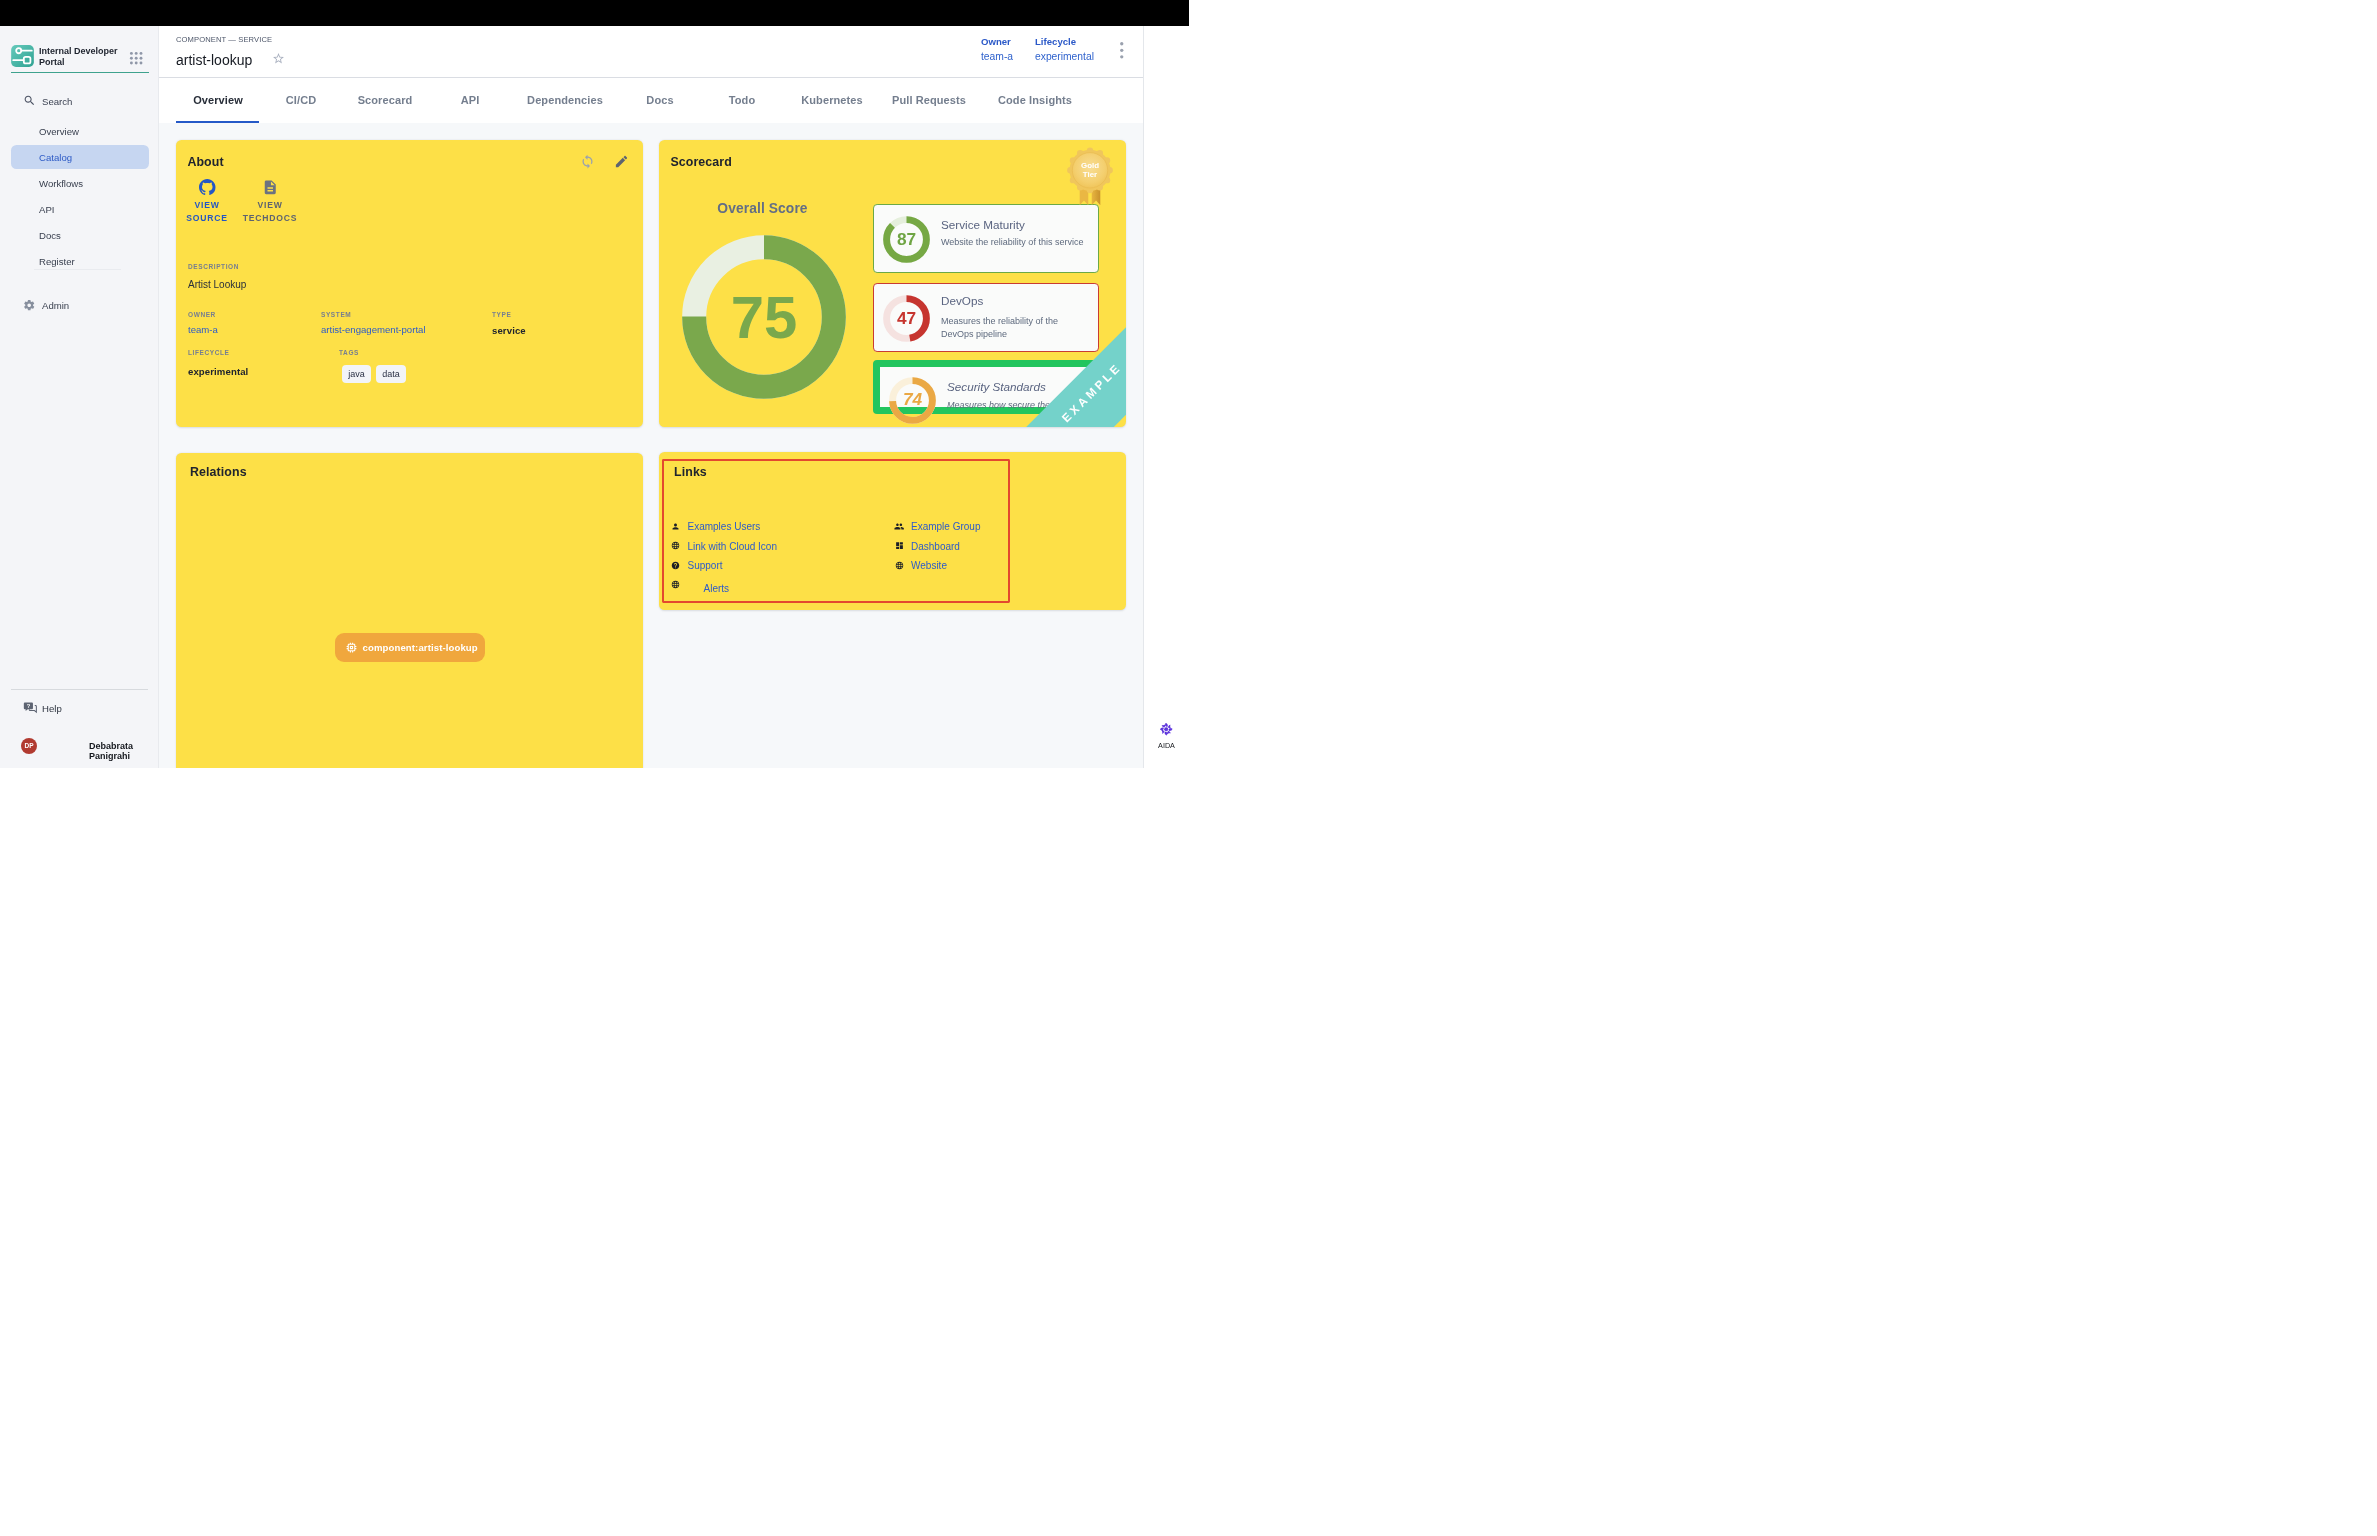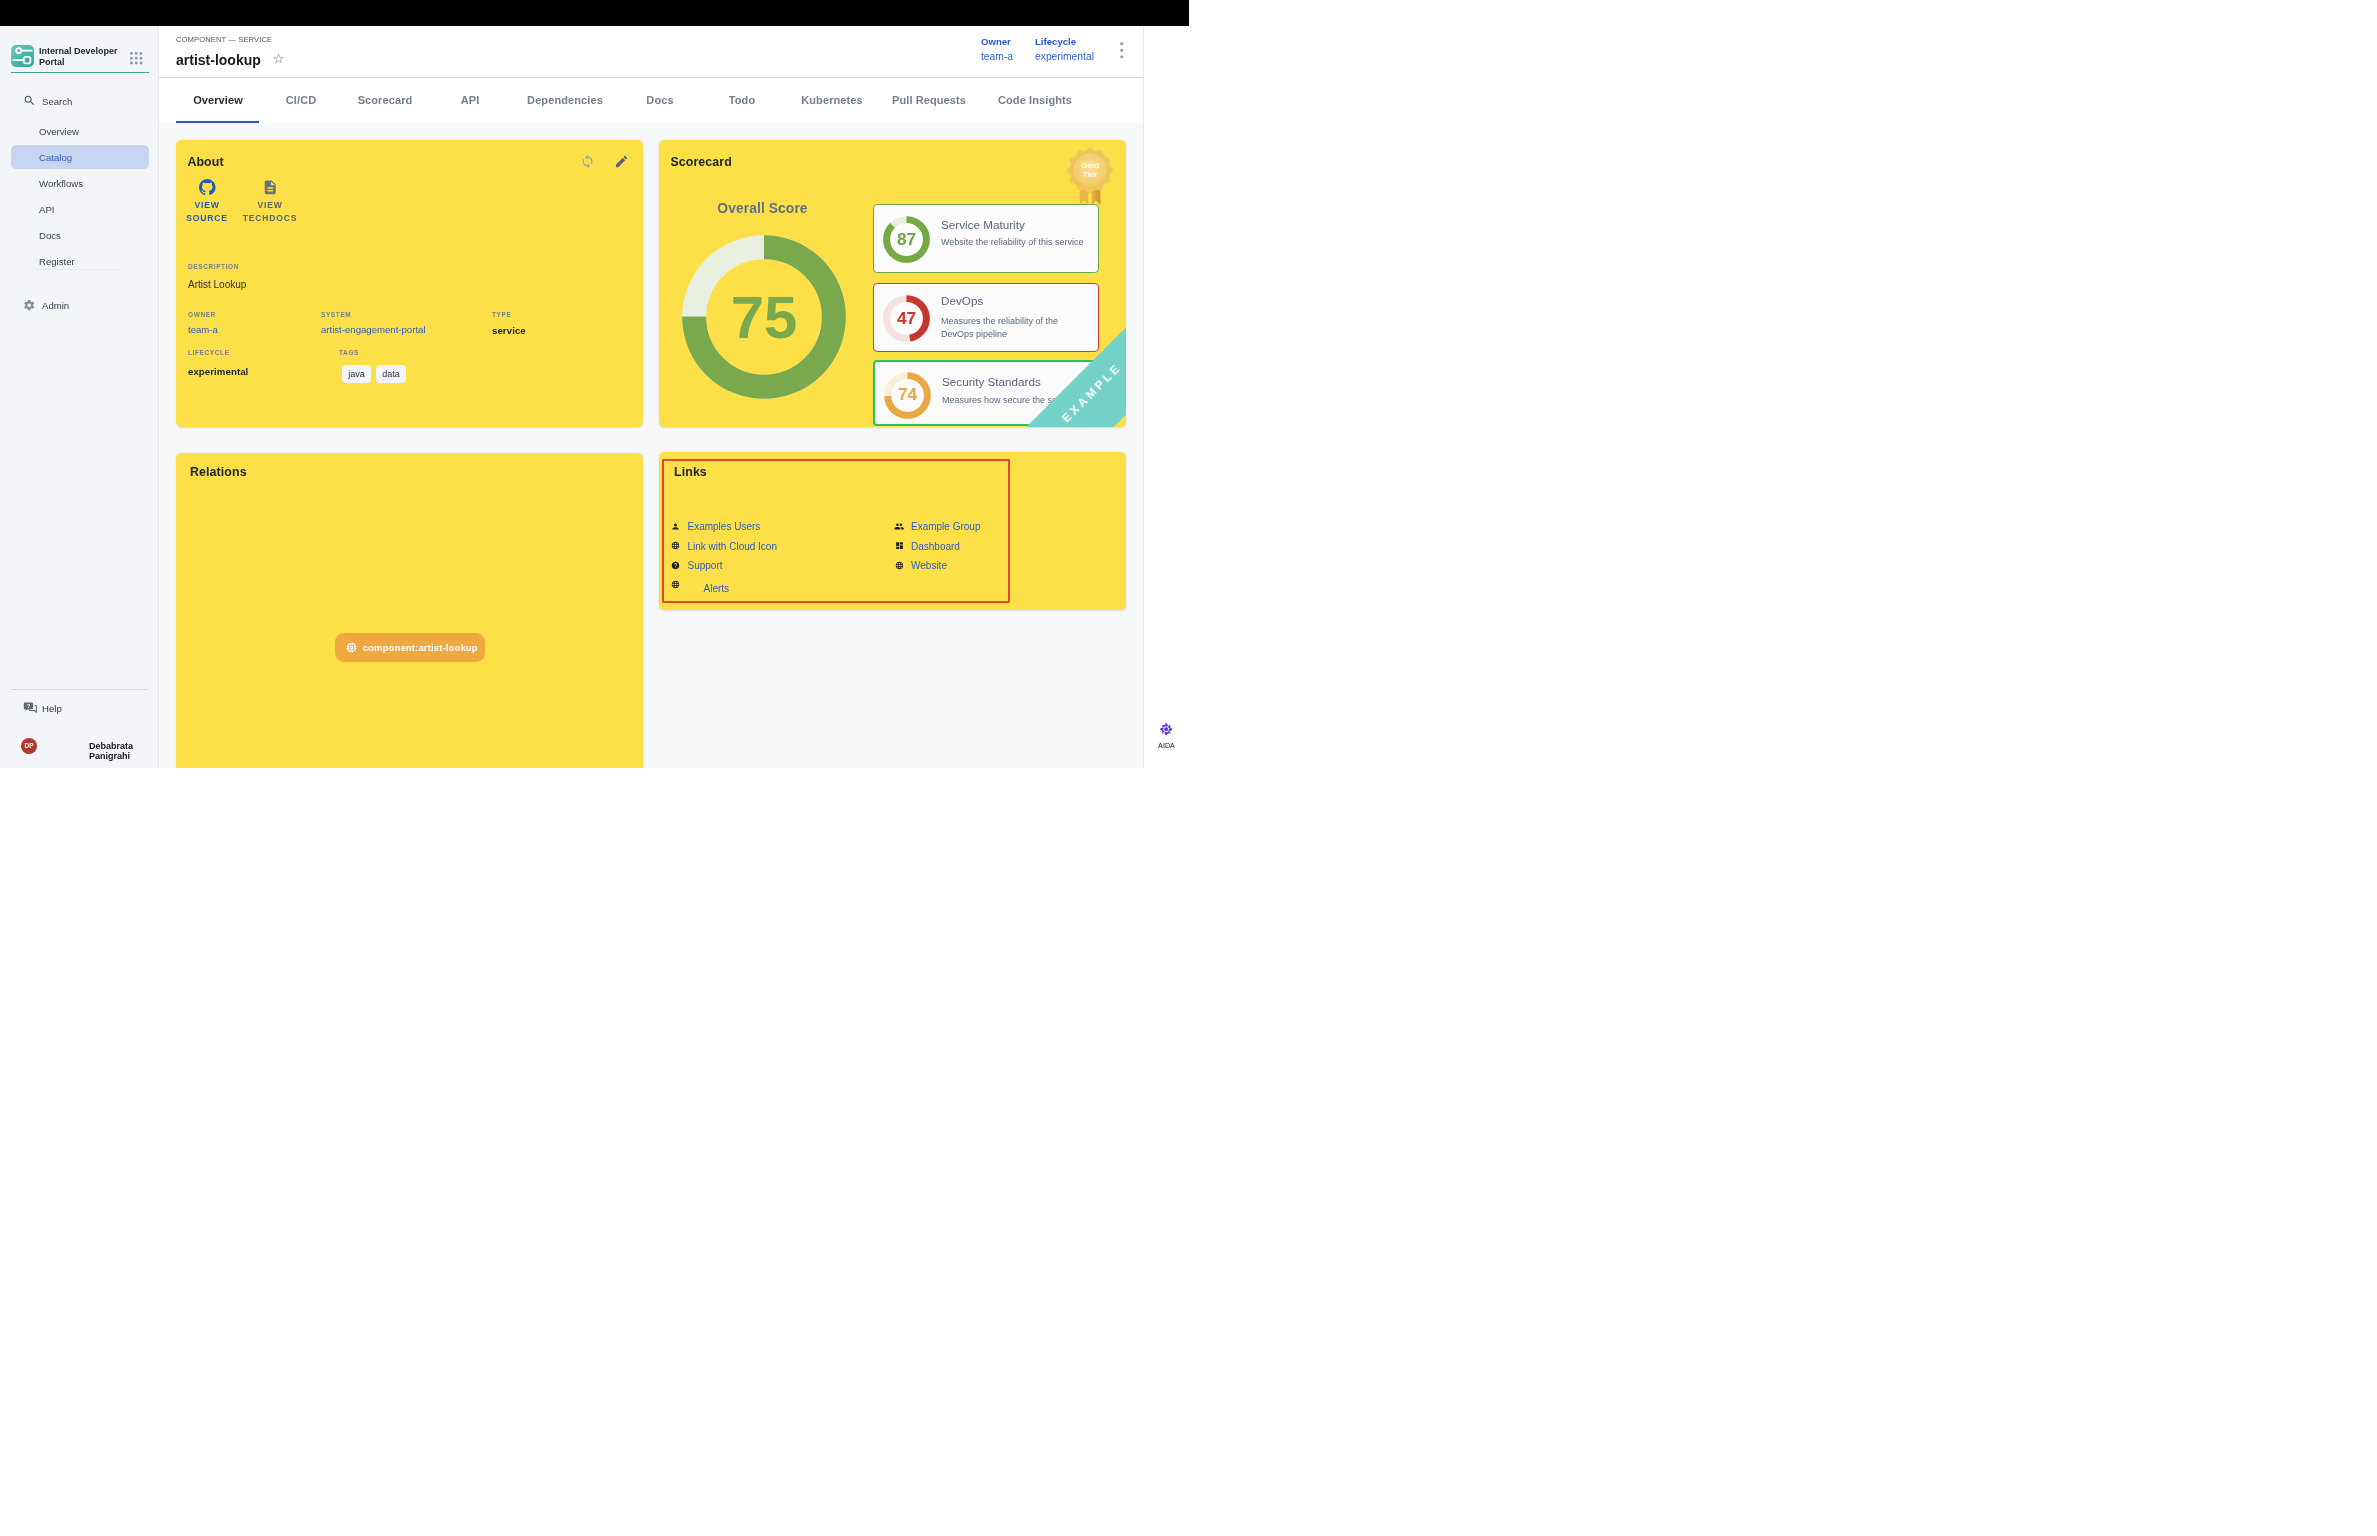--- a/index.html
+++ b/index.html
@@ -85,21 +85,21 @@
     <text x="9" y="11.4" font-size="9.5" font-weight="bold" fill="#fff" text-anchor="middle">?</text>
     <path d="M19.6 7.5h1.2a1.5 1.5 0 0 1 1.5 1.5v9.5l-3.2-2.6H12a1.5 1.5 0 0 1-1.5-1.5v-.7" fill="none" stroke="#5d6472" stroke-width="1.7"></path>
   </svg>
   <div class="sideitem" style="left:42px;top:677px;color:#2e3440;">Help</div>
   <div class="abs" style="left:21px;top:712px;width:16px;height:16px;border-radius:50%;background:#b13a30;"></div>
   <div class="abs" style="left:21px;top:716px;width:16px;text-align:center;font-size:6.5px;font-weight:700;color:#fff;">DP</div>
   <div class="abs" style="left:41px;top:715px;font-size:9px;font-weight:700;color:#15181e;padding-left:48px;">Debabrata Panigrahi</div>
 </div>
 <div class="hdr"></div>
 <div class="abs" style="left:176px;top:35px;font-size:7.6px;letter-spacing:0.1px;color:#4d5669;">COMPONENT — SERVICE</div>
-<div class="abs" style="left:176px;top:52px;font-size:14px;font-weight:700;color:#161a22;">artist-lookup</div>
+<div class="abs" style="left:176px;top:52px;font-size:14px;font-weight:400;color:#161a22;">artist-lookup</div>
 <svg class="abs" style="left:272px;top:52px;" width="13" height="13" viewBox="0 0 24 24" fill="#a9b0bf">
     <path d="M22 9.24l-7.19-.62L12 2 9.19 8.63 2 9.24l5.46 4.73L5.82 21 12 17.27 18.18 21l-1.63-7.03L22 9.24zM12 15.4l-3.76 2.27 1-4.28-3.32-2.88 4.38-.38L12 6.1l1.71 4.04 4.38.38-3.32 2.88 1 4.28L12 15.4z"></path>
   </svg>
 <div class="abs" style="left:981px;top:36px;font-size:9.6px;font-weight:700;color:#2b59c8;">Owner</div>
 <div class="abs" style="left:981px;top:51px;font-size:10.3px;color:#2f62cd;">team-a</div>
 <div class="abs" style="left:1035px;top:36px;font-size:9.6px;font-weight:700;color:#2b59c8;">Lifecycle</div>
 <div class="abs" style="left:1035px;top:51px;font-size:10.3px;color:#2f62cd;">experimental</div>
 <svg class="abs" style="left:1119px;top:41px;" width="5.5" height="18.6" viewBox="0 0 8 27">
     <g fill="#9aa1ae">
       <circle cx="4" cy="4" r="2.4"></circle>
@@ -208,21 +208,21 @@
       <g transform="rotate(-90 34 34)">
         <circle cx="34" cy="34" r="28.8" fill="none" stroke="#f5e2e0" stroke-width="10"></circle>
         <circle cx="34" cy="34" r="28.8" fill="none" stroke="#c6352f" stroke-width="10" stroke-dasharray="85 181"></circle>
       </g>
       <text x="34" y="42.5" text-anchor="middle" font-size="25" font-weight="bold" fill="#c6352f">47</text>
     </svg>
     <div class="minititle" style="top:10.3px;">DevOps</div>
     <div class="minisub" style="top:31px;">Measures the reliability of the<br>DevOps pipeline</div>
   </div>
 
-  <div class="mini" style="top:220px;height:66px;border:2px solid #22c55e;">
+  <div class="mini" style="top:220px;height:54px;border:7px solid #22c55e;font-style:italic;">
     <svg class="abs" style="left:9px;top:9.6px;" width="47" height="47" viewBox="0 0 68 68">
       <g transform="rotate(-90 34 34)">
         <circle cx="34" cy="34" r="28.8" fill="none" stroke="#faf0da" stroke-width="10"></circle>
         <circle cx="34" cy="34" r="28.8" fill="none" stroke="#eaa844" stroke-width="10" stroke-dasharray="133.9 181"></circle>
       </g>
       <text x="34" y="41" text-anchor="middle" font-size="25" font-weight="bold" fill="#eaa844">74</text>
     </svg>
     <div class="minititle" style="top:12.7px;">Security Standards</div>
     <div class="minisub" style="top:32px;">Measures how secure the service</div>
   </div>

